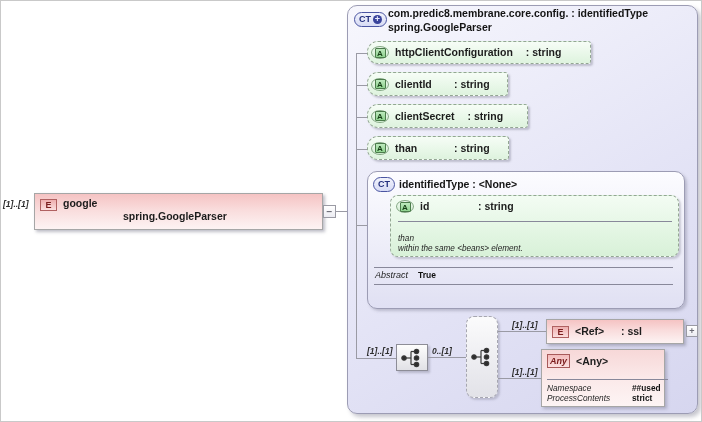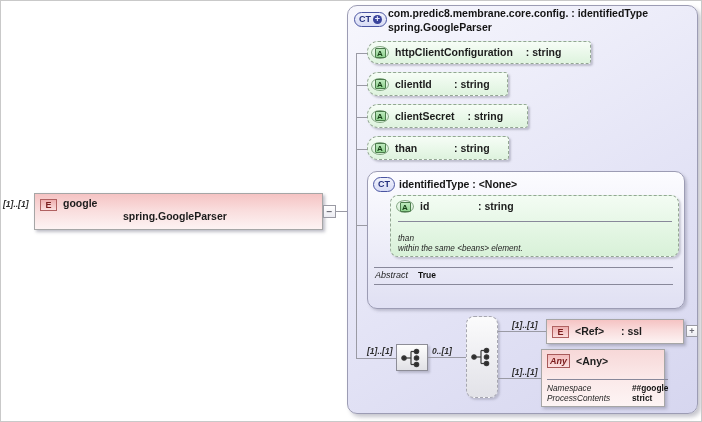--- a/index.html
+++ b/index.html
@@ -229,21 +229,21 @@
   <div class="toggle" style="left:685px;top:324px;width:12px;height:12px;font-size:9px;line-height:10px;">+</div>
 
   <div class="anybox">
     <div style="position:absolute;left:5px;top:4px;display:flex;align-items:center;">
       <span class="anybadge">Any</span>
       <span class="bname" style="margin-left:6px;">&lt;Any&gt;</span>
     </div>
     <div class="sep" style="left:5px;top:29px;width:121px;"></div>
     <div class="prow" style="left:5px;top:33px;">
       <span class="plab">Namespace</span>
-      <span class="pval">##google</span>
+      <span class="pval">##used</span>
     </div>
     <div class="prow" style="left:5px;top:43px;">
       <span class="plab">ProcessContents</span>
       <span class="pval">strict</span>
     </div>
   </div>
 
 </div>
 
 </body></html>

